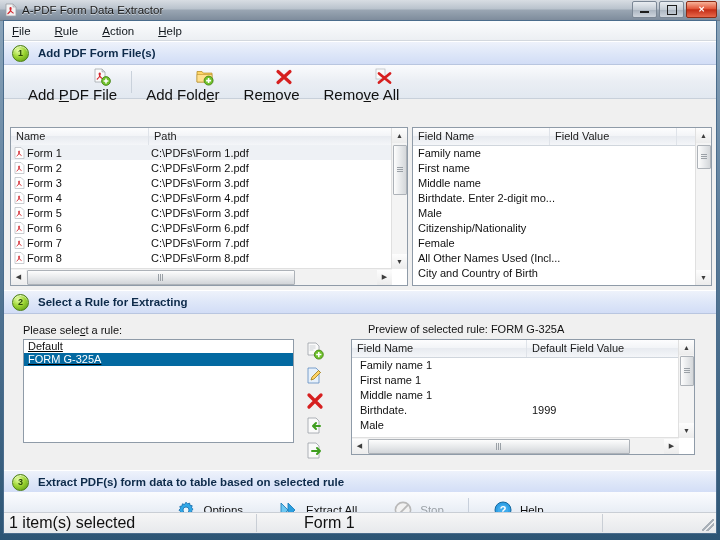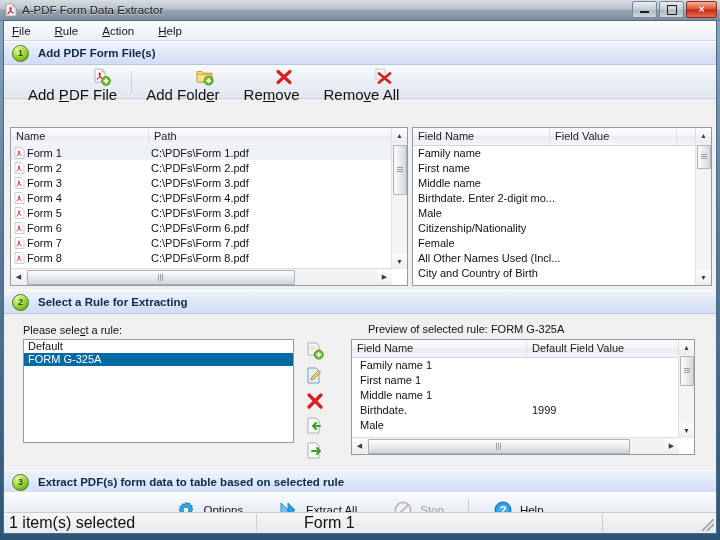--- a/index.html
+++ b/index.html
@@ -403,21 +403,21 @@
     <div class="stephdr" style="position:absolute;left:0;right:0;top:269px;">
       <span class="stepnum">2</span>
       <span class="steptitle">Select a Rule for Extracting</span>
     </div>
 
     <div class="lbl" style="left:19px;top:303px;">
       Please sele<u>c</u>t a rule:
     </div>
     <div class="lbl" style="left:364px;top:302px;">Preview of selected rule: FORM G-325A</div>
 
-    <div class="rulelist" style="left:19px;top:318px;width:271px;height:104px;">
+    <div class="rulelist" style="left:19px;top:318px;width:271px;height:104px;text-decoration:underline;">
       <div class="rule-item">Default</div>
       <div class="rule-item sel">FORM G-325A</div>
     </div>
 
     <div class="sidebtns" style="left:302px;top:321px;">
       <span class="sbtn">
         <svg width="18" height="18" viewBox="0 0 18 18">
           <path d="M2 1h8l3 3v9H2z" fill="#fafafa" stroke="#9aa0a6" stroke-width=".8"></path>
           <path d="M3.5 4h6M3.5 6h6M3.5 8h4" stroke="#b9bec4" stroke-width=".7"></path>
           <circle cx="12.8" cy="12.6" r="4.5" fill="#6fc12b" stroke="#3d7d0d" stroke-width=".8"></circle>

